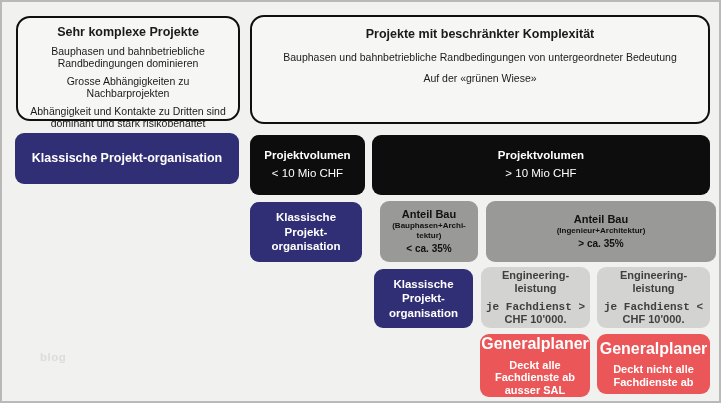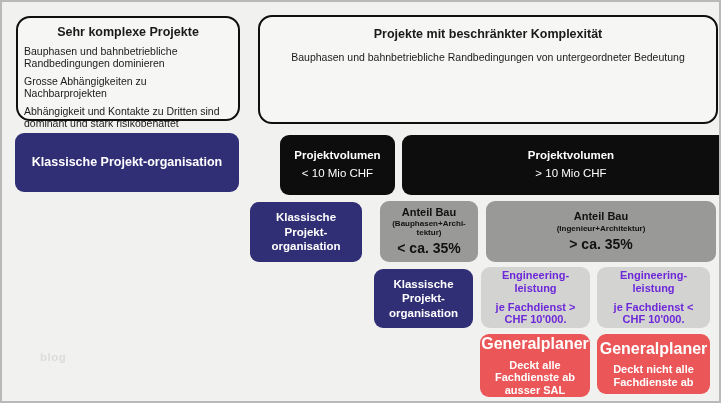--- a/index.html
+++ b/index.html
@@ -4,59 +4,59 @@
 <style>
   * { margin:0; padding:0; box-sizing:border-box; }
   html,body { background:#ffffff; }
   body { font-family:"Liberation Sans", sans-serif; }
   .canvas {
     position:relative; width:721px; height:403px;
     background:#f1f1ef; border:2px solid #b9b9b7; overflow:hidden;
   }
   .box {
     position:absolute; display:flex; flex-direction:column;
-    align-items:center; justify-content:center; 
+    align-items:center; justify-content:center; text-align:center;
     border-radius:9px; line-height:1.2;
   }
   .outline {
     background:#f6f6f4; border:2.5px solid #0f0f0f; border-radius:14px;
     color:#1a1a1a; justify-content:flex-start;
   }
   .outline .title { font-size:12.5px; font-weight:bold; }
   .outline .body-line { font-size:10.5px; line-height:1.18; }
   .navy  { background:#302e75; color:#ffffff; font-weight:bold; }
-  .black { background:#0d0d0d; color:#ffffff;margin-left:30px; }
+  .black { background:#0d0d0d; color:#ffffff; }
   .gray  { background:#999997; color:#111111; font-weight:bold;margin-left:6px; }
-  .lgray { background:#d3d3d1; color:#6d28d9; font-weight:bold; }
+  .lgray { background:#d3d3d1; color:#404040; font-weight:bold; }
   .red   { background:#eb5658; color:#ffffff; font-weight:bold; }
 
   .complex-box { left:14px; top:14px; width:224px; height:105px; padding:7px 6px 4px; gap:5px; }
-  .limited-box { left:256px; top:13px; width:460px; height:109px; padding:10px 10px 8px; gap:9px; }
+  .limited-box { left:248px; top:13px; width:460px; height:109px; padding:10px 10px 8px; gap:9px; }
 
-  .org-main { left:13px; top:131px; width:224px; height:59px; font-size:12.5px; }
+  .org-main { left:13px; top:131px; width:224px; height:51px; font-size:12.5px; }
 
   .vol-lt { left:248px; top:133px; width:115px; height:60px; }
   .vol-gt { left:370px; top:133px; width:338px; height:60px; }
   .black .title { font-size:11.5px; font-weight:bold; }
   .black .value { font-size:11.5px; margin-top:4px; }
 
   .org-2 { left:248px; top:200px; width:112px; height:60px; font-size:11.5px; line-height:1.25; }
   .org-3 { left:372px; top:267px; width:99px;  height:59px; font-size:11.5px; line-height:1.25; }
 
   .anteil-lt { left:372px; top:199px; width:98px;  height:61px; }
   .anteil-gt { left:478px; top:199px; width:230px; height:61px; }
   .anteil-title { font-size:11px; }
   .anteil-sub { font-size:8px; line-height:1.15; }
-  .anteil-value { font-size:14px; margin-top:3px; }
+  .anteil-value { font-size:10px; margin-top:3px; }
 
   .eng-gt { left:479px; top:265px; width:109px; height:61px; }
   .eng-lt { left:595px; top:265px; width:113px; height:61px; }
   .eng-name { font-size:11px; line-height:1.15; }
   .eng-value { font-size:11px; line-height:1.15; }
-  .eng-gap { margin-top:6px; }
+  .eng-gap { margin-top:6px;font-family:Liberation Mono, monospace; }
 
   .gp-all { left:478px; top:332px; width:110px; height:63px; }
   .gp-not { left:595px; top:332px; width:113px; height:60px; }
   .red .title { font-size:16px; }
   .red .body-line { font-size:11px; line-height:1.15; }
   .red .gap { margin-top:5px; }
 
   .watermark {
     position:absolute; left:38px; top:349px;
     color:#dcdcda; font-size:11.5px; font-weight:bold; letter-spacing:0.5px;
@@ -70,20 +70,21 @@
   <div class="box outline complex-box">
     <div class="title">Sehr komplexe Projekte</div>
     <div class="body-line">Bauphasen und bahnbetriebliche Randbedingungen  dominieren</div>
     <div class="body-line">Grosse Abhängigkeiten zu Nachbarprojekten</div>
     <div class="body-line">Abhängigkeit und Kontakte zu Dritten sind dominant und  stark risikobehaftet</div>
   </div>
 
   <div class="box outline limited-box">
     <div class="title">Projekte mit beschränkter Komplexität</div>
     <div class="body-line">Bauphasen und bahnbetriebliche Randbedingungen von untergeordneter Bedeutung</div>
+    <div class="body-line">Auf der «grünen Wiese»</div>
   </div>
 
   <div class="box navy org-main">
     <div>Klassische Projekt-organisation</div>
   </div>
 
   <div class="box black vol-lt">
     <div class="title">Projektvolumen</div>
     <div class="value">&lt; 10 Mio CHF</div>
   </div>

